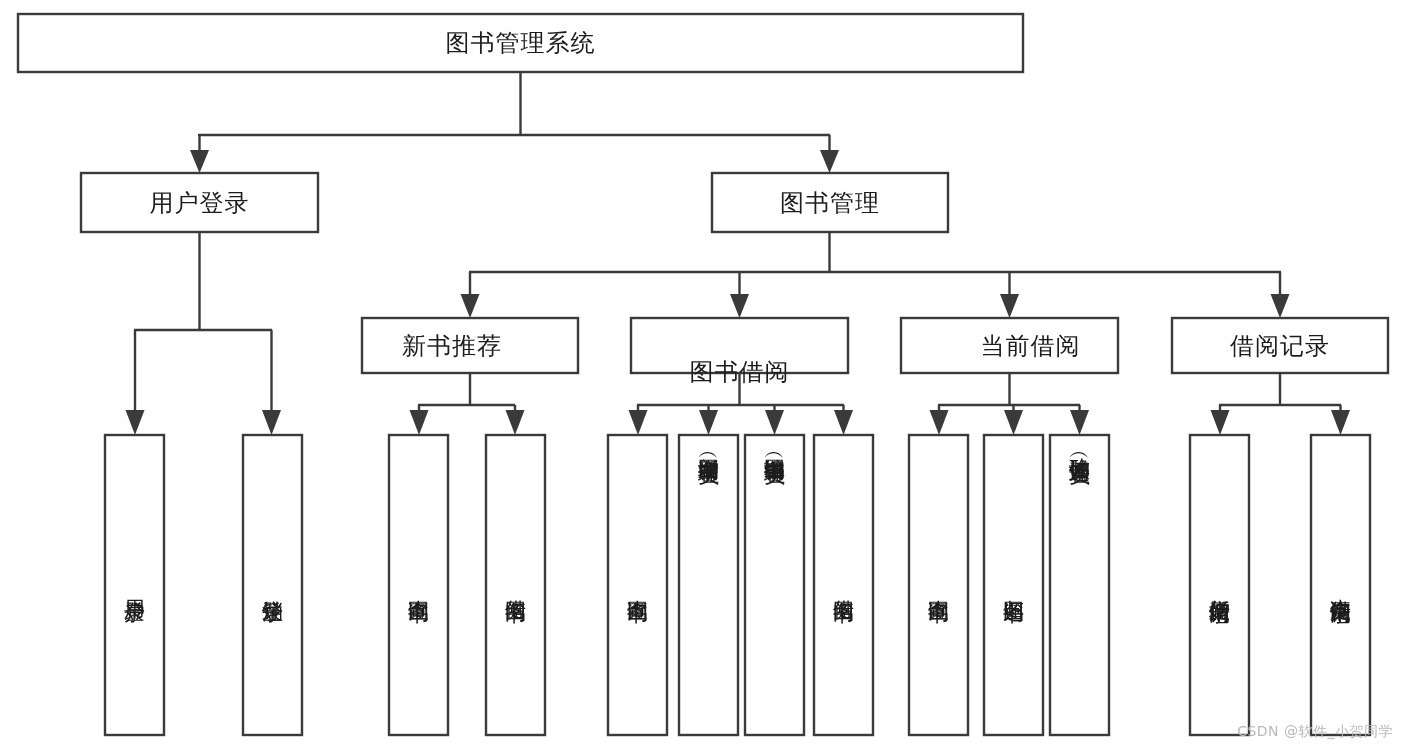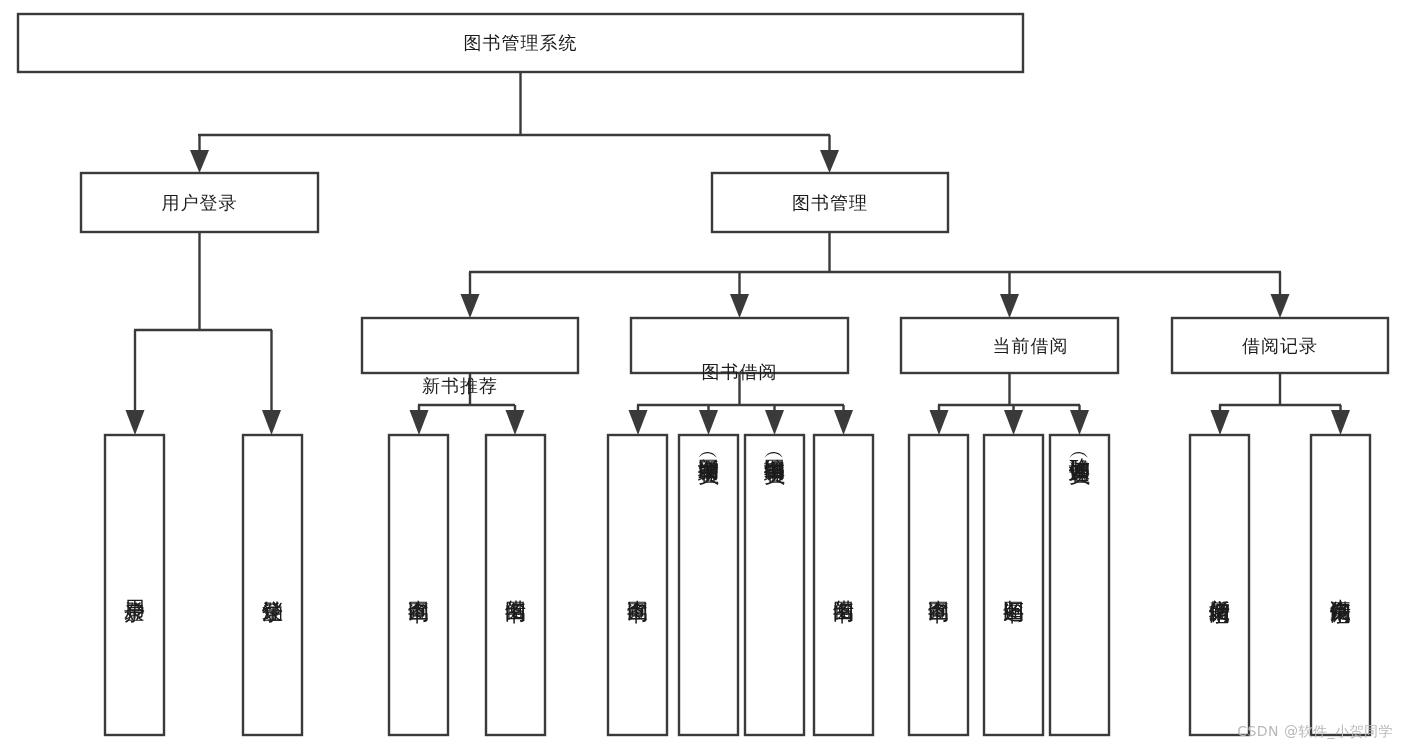--- a/index.html
+++ b/index.html
@@ -54,21 +54,21 @@
     letter-spacing: 1px;
     white-space: nowrap;
     pointer-events: none;
   }
   .hlabel-wrap {
     position: absolute;
     display: flex;
     align-items: center;
     justify-content: center;
     font-family: "DejaVu Sans", "Liberation Sans", sans-serif;
-    font-size: 18px;
+    font-size: 24px;
     color: #1c1c1c;
     letter-spacing: 1px;
     white-space: nowrap;
     pointer-events: none;
   }
   #watermark {
     position: absolute;
     right: 12px;
     bottom: 6px;
     font-family: "DejaVu Sans", "Liberation Sans", sans-serif;
@@ -182,21 +182,21 @@
     <rect class="node-box" x="1190" y="435" width="59" height="300"></rect>
     <rect class="node-box" x="1311" y="435" width="59" height="300"></rect>
 
   </svg>
 
   <div class="hlabel-wrap" style="left:18px;  top:14px;  width:1005px; height:58px;">图书管理系统</div>
 
   <div class="hlabel-wrap" style="left:81px;  top:173px; width:237px; height:59px;">用户登录</div>
   <div class="hlabel-wrap" style="left:712px; top:173px; width:236px; height:59px;text-align:right;">图书管理</div>
 
-  <div class="hlabel-wrap" style="left:370px;  top:318px; width:180px; height:55px;margin-top:40px;">新书推荐</div>
+  <div class="hlabel-wrap" style="left:362px;  top:318px; width:180px; height:55px;">新书推荐</div>
   <div class="hlabel-wrap" style="left:631px;  top:318px; width:217px; height:55px;margin-top:26px;">图书借阅</div>
   <div class="hlabel-wrap" style="left:901px;  top:318px; width:259px; height:55px;">当前借阅</div>
   <div class="hlabel-wrap" style="left:1172px; top:318px; width:216px; height:55px;text-align:center;">借阅记录</div>
 
   <div class="vlabel-wrap" style="left:105px;  top:435px; width:59px; height:300px;">用户登录</div>
   <div class="vlabel-wrap" style="left:243px;  top:435px; width:59px; height:300px;">注销登录</div>
   <div class="vlabel-wrap" style="left:389px;  top:435px; width:59px; height:300px;">查询图书</div>
   <div class="vlabel-wrap" style="left:486px;  top:435px; width:59px; height:300px;">借阅图书</div>
   <div class="vlabel-wrap" style="left:608px;  top:435px; width:59px; height:300px;">查询图书</div>
   <div class="vlabel-wrap" style="left:679px;  top:435px; width:59px; height:300px; justify-content:flex-start; padding-top:6px; box-sizing:border-box;">新增图书（管理员）</div>

